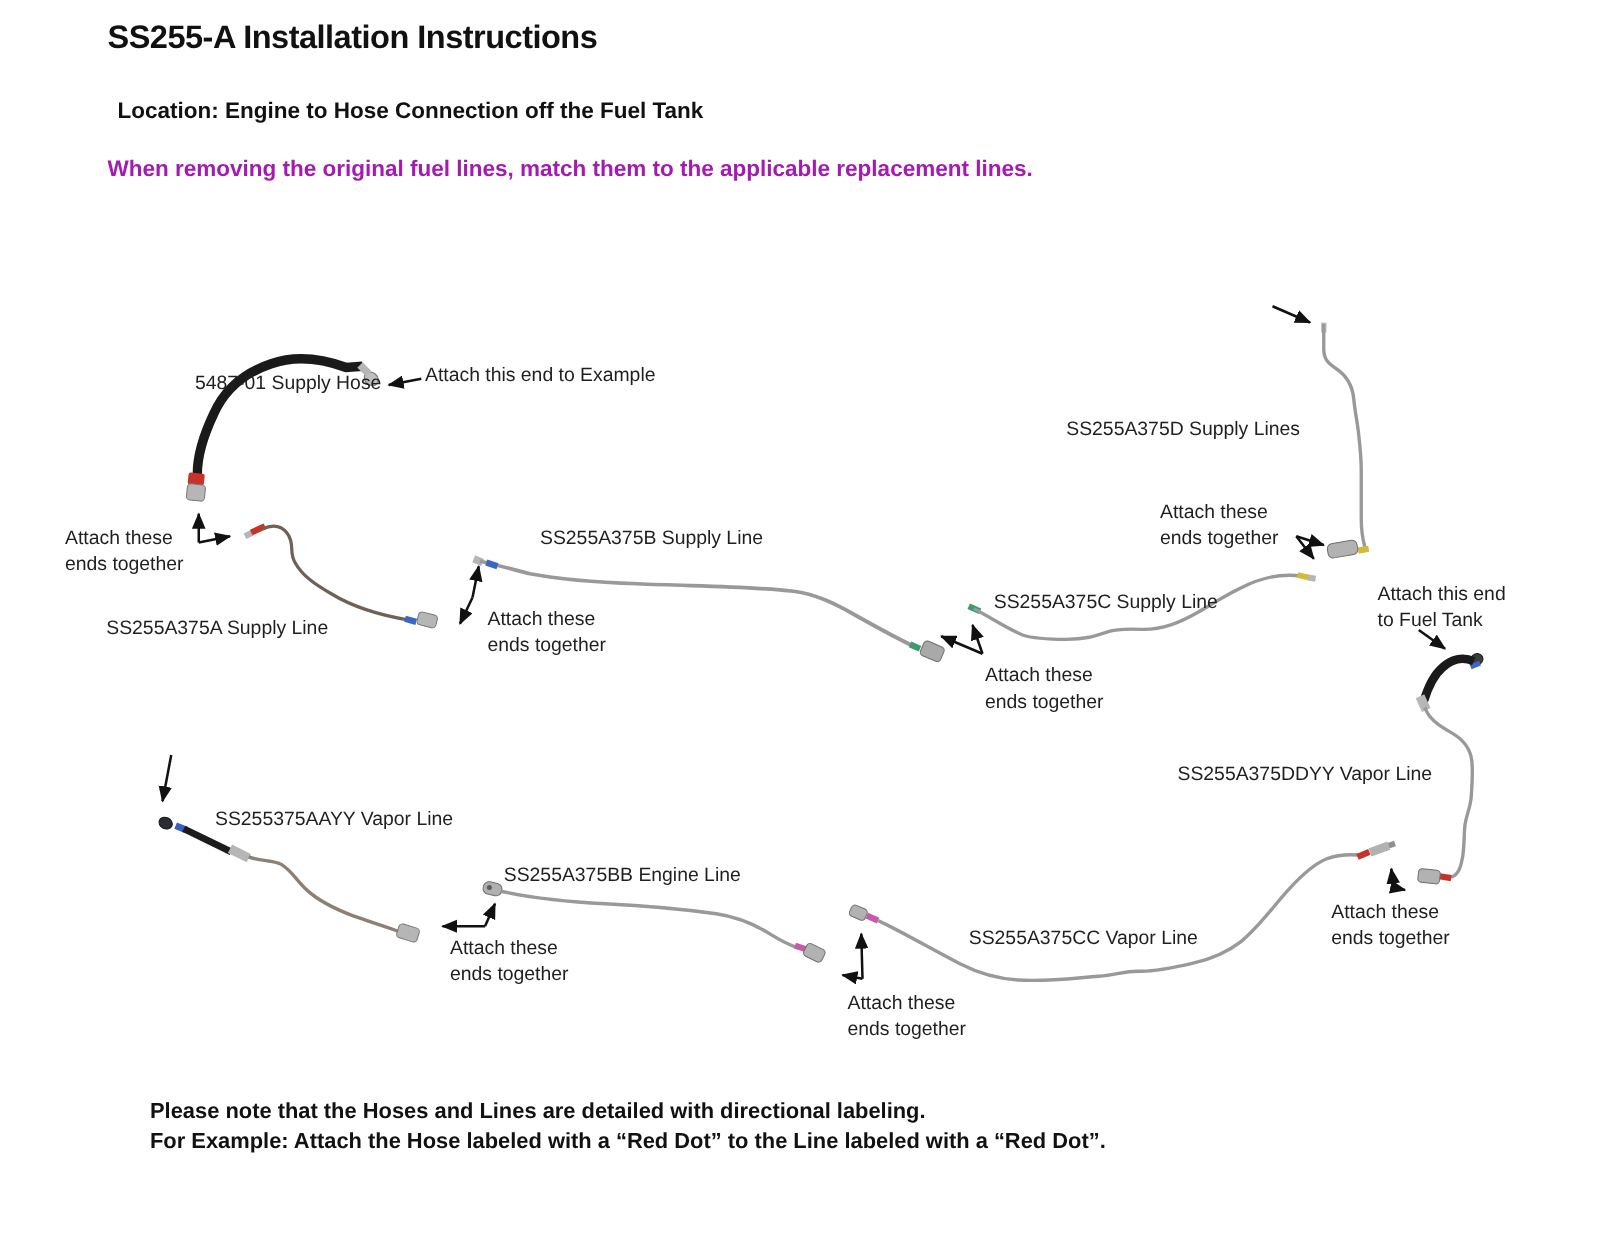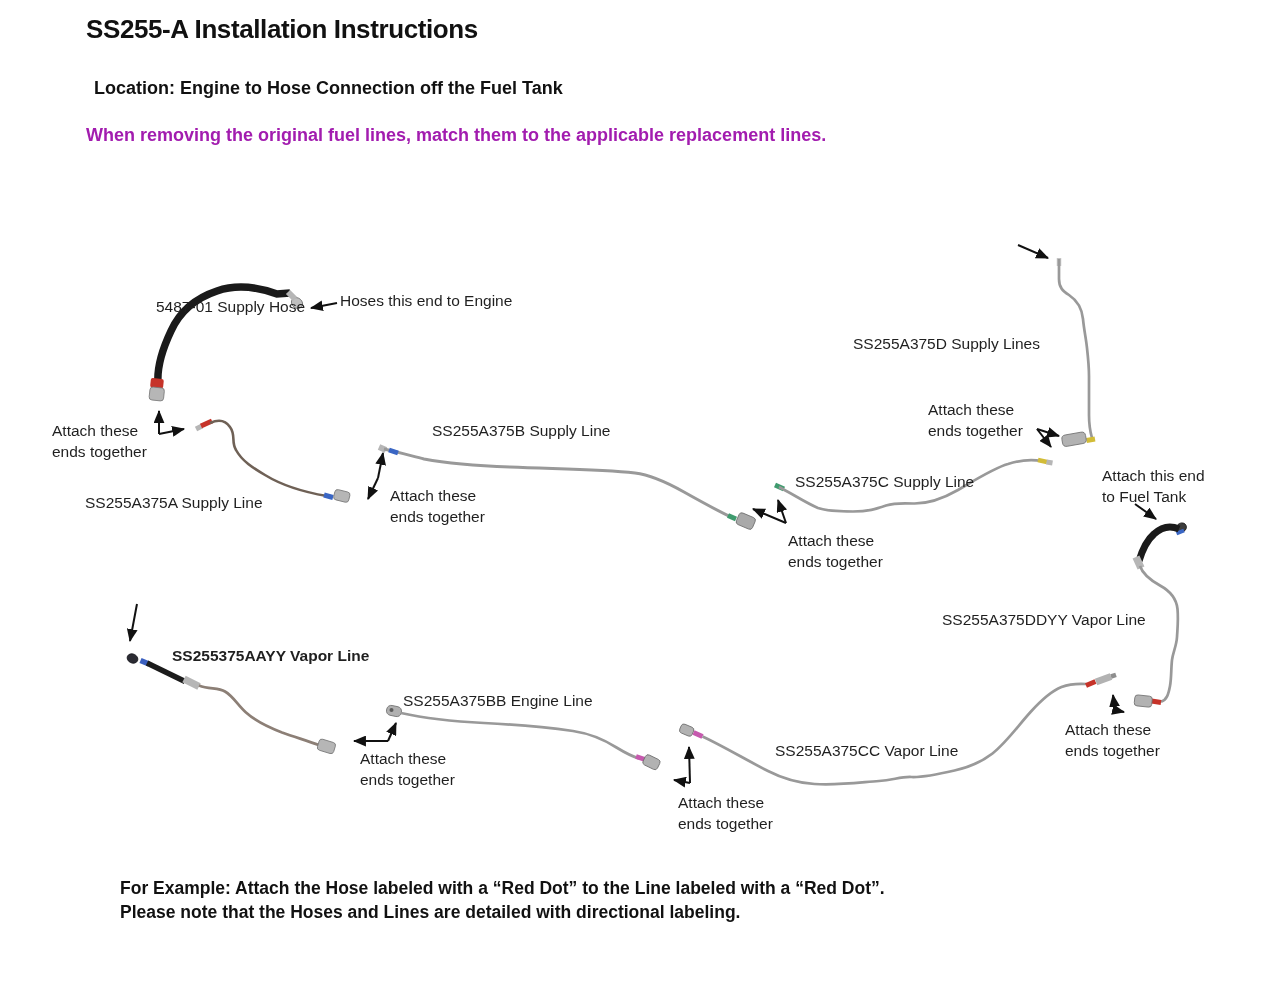--- a/index.html
+++ b/index.html
@@ -136,37 +136,37 @@
       <path d="M 388 741 L 354 741" marker-end="url(#ah)"></path>
       <path d="M 388 741 L 396 723" marker-end="url(#ah)"></path>
       <path d="M 690 783 L 689 747" marker-end="url(#ah)"></path>
       <path d="M 690 783 L 674 780" marker-end="url(#ah)"></path>
       <path d="M 1115 710 L 1113 695" marker-end="url(#ah)"></path>
       <path d="M 1115 710 L 1124 712" marker-end="url(#ah)"></path>
     </g>
   </svg>
 
   <div class="lbl" style="left:156px; top:268px;margin-top:28px;">5487-01 Supply Hose</div>
-  <div class="lbl" style="left:340px; top:290px;">Hoses this end to Engine</div>
+  <div class="lbl" style="left:340px; top:290px;">Attach this end to Example</div>
 
 
   <div class="lbl" style="left:853px; top:333px;">SS255A375D Supply Lines</div>
   <div class="lbl" style="left:85px; top:492px;">SS255A375A Supply Line</div>
   <div class="lbl" style="left:432px; top:420px;">SS255A375B Supply Line</div>
   <div class="lbl" style="left:795px; top:471px;">SS255A375C Supply Line</div>
 
   <div class="lbl" style="left:1102px; top:465px;">
     <div>Attach this end</div>
     <div>to Fuel Tank</div>
   </div>
 
   <div class="lbl" style="left:942px; top:609px;">SS255A375DDYY Vapor Line</div>
 
 
-  <div class="lbl" style="left:172px; top:645px;font-weight:bold;">SS255375AAYY Vapor Line</div>
+  <div class="lbl" style="left:172px; top:645px;">SS255375AAYY Vapor Line</div>
   <div class="lbl" style="left:403px; top:690px;">SS255A375BB Engine Line</div>
   <div class="lbl" style="left:775px; top:740px;">SS255A375CC Vapor Line</div>
 
   <div class="lbl" style="left:52px; top:420px;">
     <div>Attach these</div>
     <div>ends together</div>
   </div>
   <div class="lbl" style="left:390px; top:485px;">
     <div>Attach these</div>
     <div>ends together</div>
@@ -186,17 +186,17 @@
   <div class="lbl" style="left:678px; top:792px;">
     <div>Attach these</div>
     <div>ends together</div>
   </div>
   <div class="lbl" style="left:1065px; top:719px;">
     <div>Attach these</div>
     <div>ends together</div>
   </div>
 
   <div class="note">
+    <p>Please note that the Hoses and Lines are detailed with directional labeling.</p>
     <p>For Example: Attach the Hose labeled with a “Red Dot” to the Line labeled with a “Red Dot”.</p>
-    <p>Please note that the Hoses and Lines are detailed with directional labeling.</p>
   </div>
 
 </div>
 
 </body></html>

